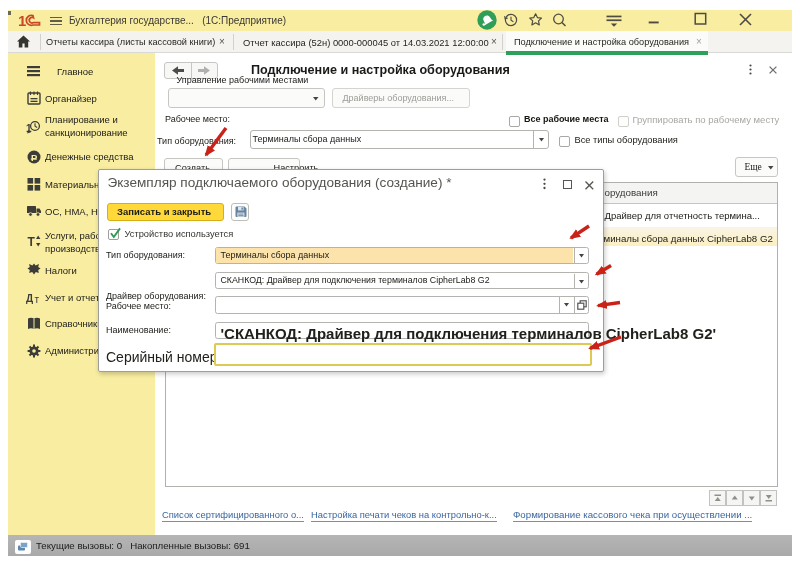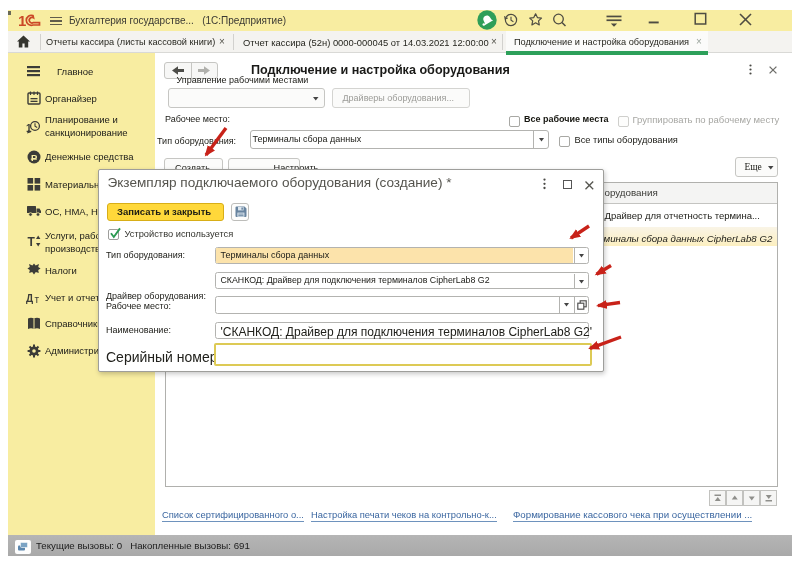--- a/index.html
+++ b/index.html
@@ -207,21 +207,21 @@
  <div class="t" style="left:744.5px;top:162.3px;font-size:9.5px;color:#21211c;font-family:Liberation Serif, serif;">Еще</div>
  <svg class="a" style="left:768px;top:166px;" width="6" height="4">
       <path d="M0 0 l5.5 0 -2.75 3.6 z" fill="#444"></path>
     </svg>
 
  <div class="a" style="left:165px;top:182px;width:612.5px;height:305px;background:#fff;border:1px solid #b0b0ad;"></div>
  <div class="a" style="left:166px;top:183px;width:610.5px;height:21px;background:#f4f4f3;border-bottom:1px solid #c4c4c1;"></div>
  <div class="t" style="left:604.5px;top:187.2px;font-size:9.8px;color:#3a3a36;">орудования</div>
  <div class="t" style="left:604.5px;top:209.6px;font-size:9.5px;color:#21211c;">Драйвер для отчетность термина...</div>
  <div class="a" style="left:166px;top:226.5px;width:610.5px;height:19.5px;background:linear-gradient(180deg,#f9f4e6,#fcefc0);"></div>
- <div class="t" style="left:603.5px;top:232.6px;font-size:9.7px;color:#21211c;font-style:italic;">миналы сбора данных CipherLab8 G2</div>
+ <div class="t" style="left:603.5px;top:232.6px;font-size:9.7px;color:#21211c;">миналы сбора данных CipherLab8 G2</div>
 
  <svg class="a" style="left:709px;top:489.5px;" width="69" height="16" viewBox="0 0 69 16">
   <g fill="#f5f5f4" stroke="#c2c2bf">
    <rect x="0.5" y="0.5" width="16" height="15"></rect>
         <rect x="17.5" y="0.5" width="16" height="15"></rect>
    <rect x="34.5" y="0.5" width="16" height="15"></rect>
         <rect x="51.5" y="0.5" width="16" height="15"></rect>
   </g>
   <g fill="#8f8f8b">
    <rect x="5.5" y="4.5" width="6.5" height="1.5"></rect>
@@ -299,21 +299,21 @@
  <svg class="a" style="left:563.5px;top:303px;" width="6" height="4">
       <path d="M0 0 l5 0 -2.5 3.4 z" fill="#444"></path>
     </svg>
  <svg class="a" style="left:577px;top:300px;" width="10" height="10" viewBox="0 0 10 10">
   <rect x="3.2" y="0.8" width="6" height="6" fill="#fff" stroke="#555" stroke-width="1.2"></rect>
   <rect x="0.8" y="3.2" width="6" height="6" fill="#fff" stroke="#555" stroke-width="1.2"></rect>
  </svg>
 
  <div class="t" style="left:106px;top:325.1px;font-size:9px;color:#21211c;">Наименование:</div>
  <div class="a" style="left:215px;top:322px;width:374px;height:16.5px;background:#fff;border:1px solid #b3b3b0;border-radius:2.5px;"></div>
- <div class="t" style="left:220.5px;top:325.1px;font-size:12px;color:#21211c;">'СКАНКОД: Драйвер для подключения терминалов CipherLab8 G2'</div>
+ <div class="t" style="left:220.5px;top:325.1px;font-size:15px;color:#21211c;font-weight:bold;">'СКАНКОД: Драйвер для подключения терминалов CipherLab8 G2'</div>
 
  <div class="t" style="left:106px;top:348.8px;font-size:14px;color:#21211c;">Серийный номер:</div>
  <div class="a" style="left:214px;top:343px;width:378px;height:22.5px;background:#fff;border:2px solid #ddca55;border-radius:2px;"></div>
 </div>
 
 <div class="a" style="left:15px;top:540px;width:16px;height:14px;background:#fdfdfd;border-radius:2px;"></div>
 <svg class="a" style="left:17px;top:542px;" width="12" height="10" viewBox="0 0 12 10">
  <rect x="1" y="3.5" width="7" height="5" rx="1" fill="#5b86ad"></rect>
  <rect x="3.5" y="0.5" width="7" height="5" rx="1" fill="#7aa3c4" stroke="#eef3f7" stroke-width="0.7"></rect>
 </svg>

